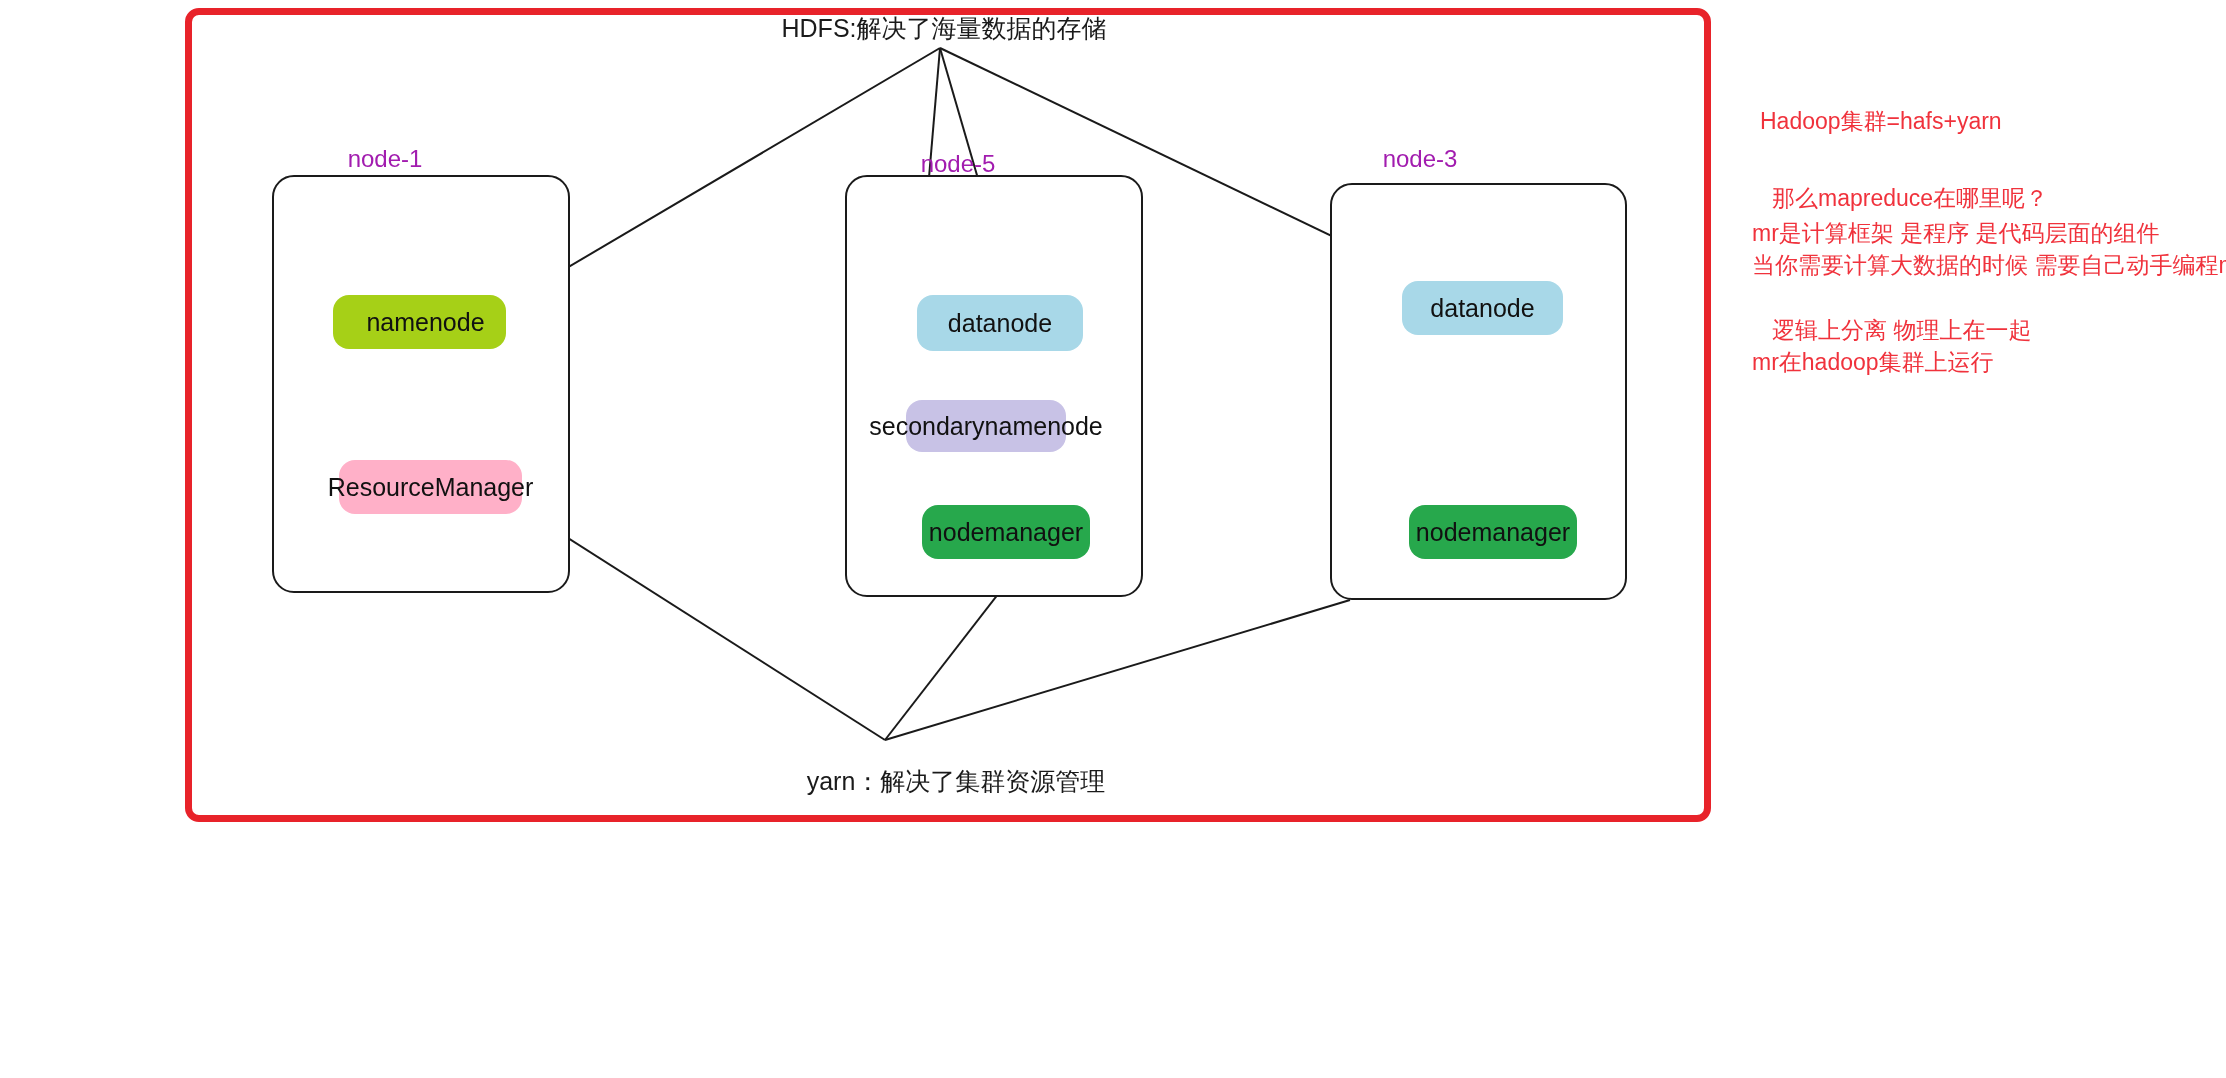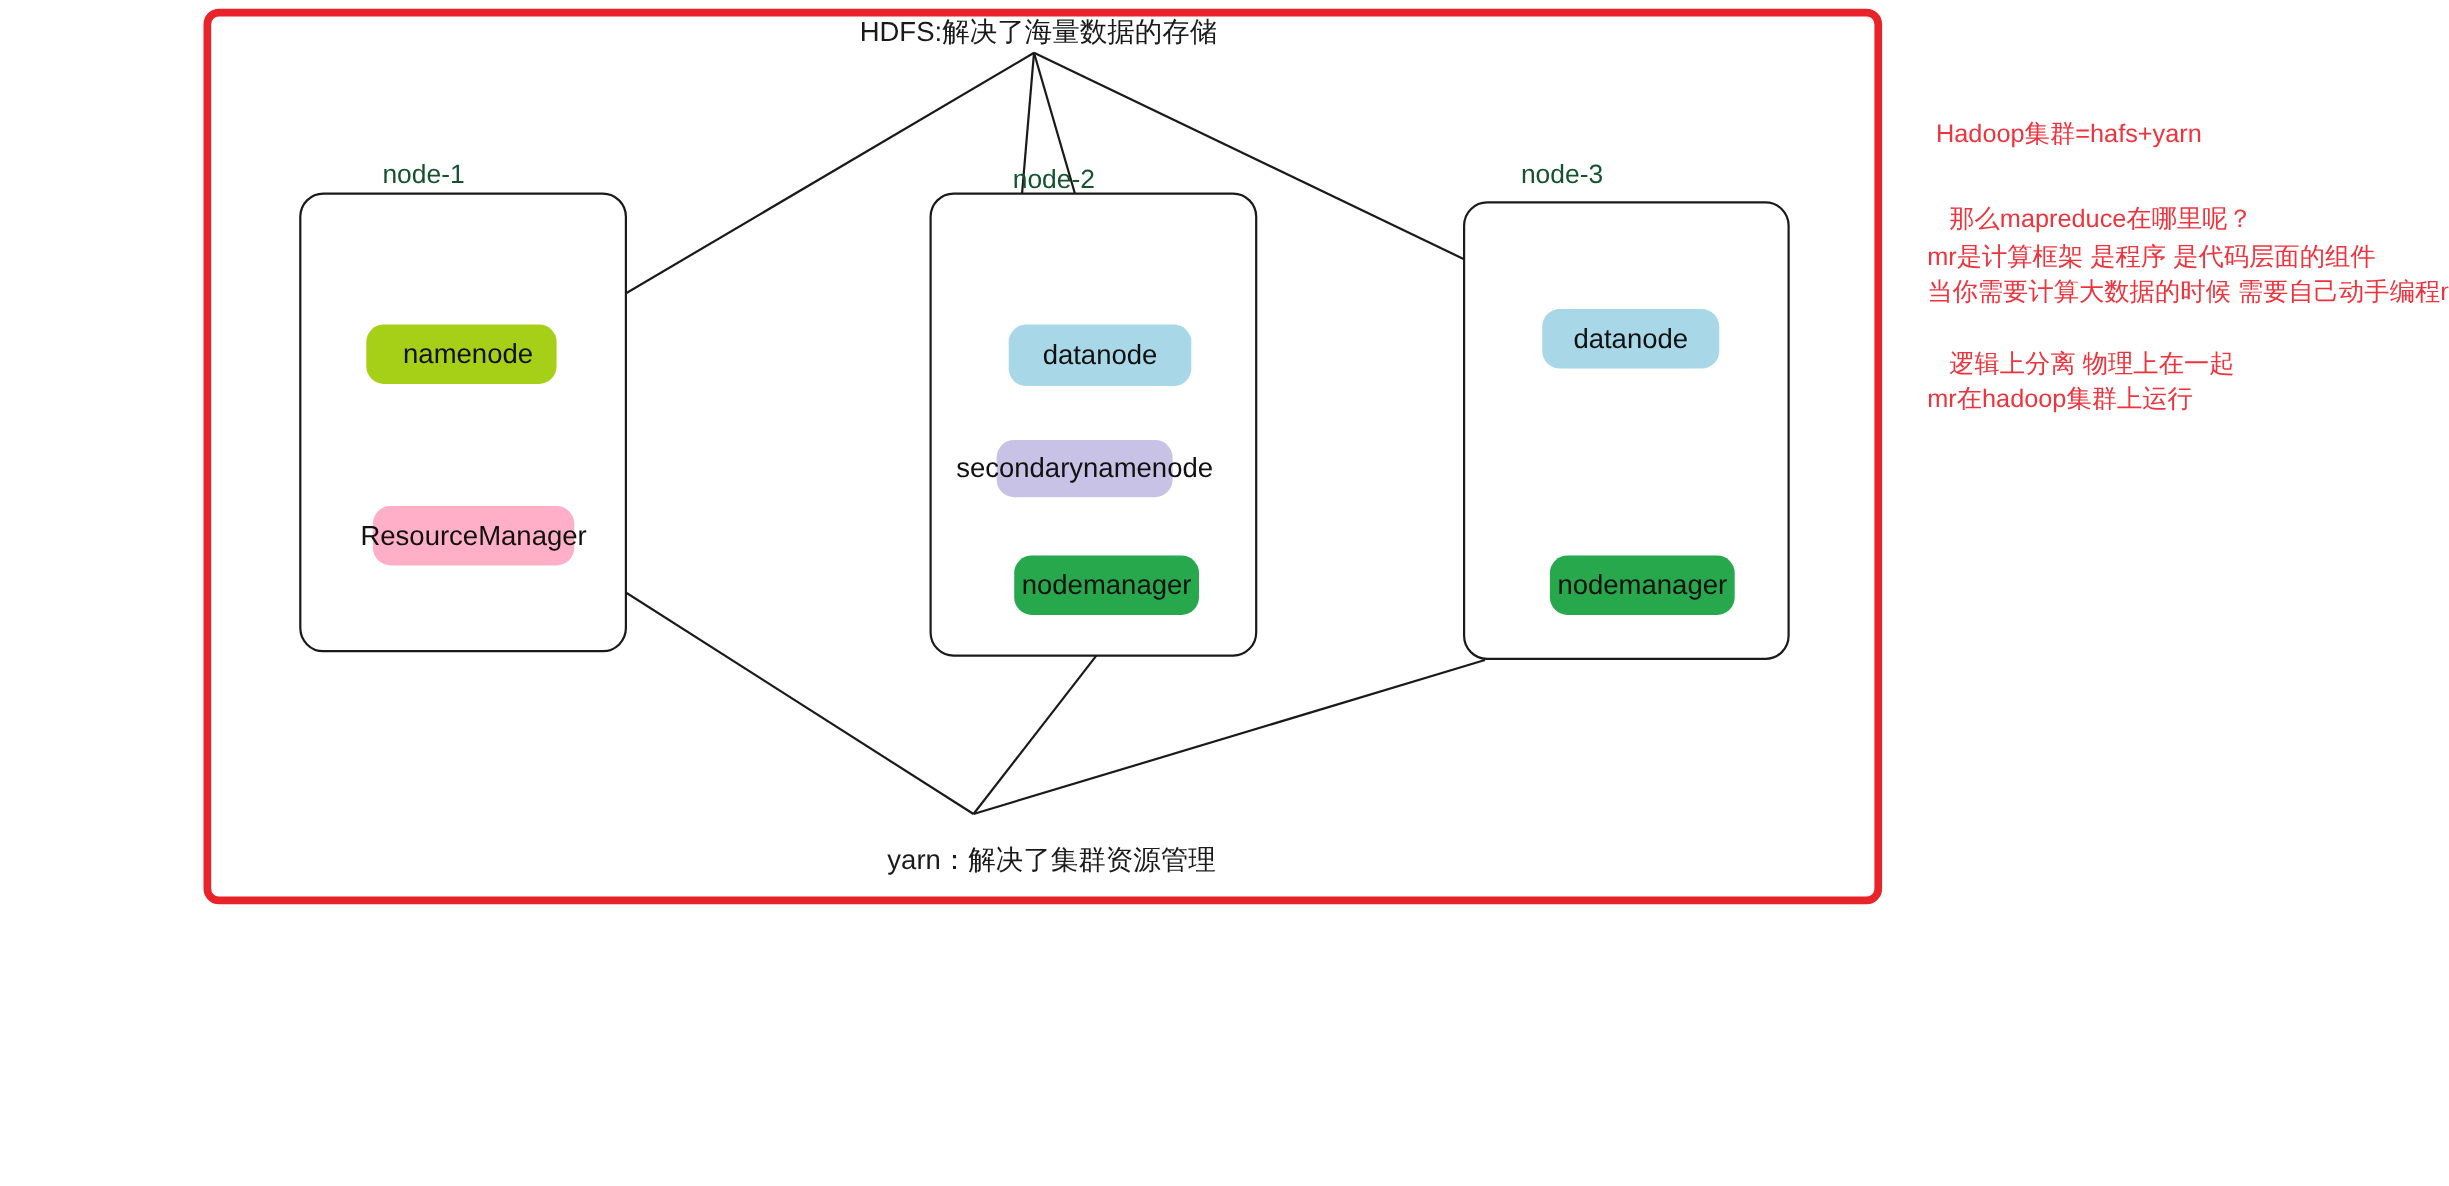--- a/index.html
+++ b/index.html
@@ -40,21 +40,21 @@
   .node-box {
     position: absolute;
     border: 2px solid #1a1a1a;
     border-radius: 22px;
     box-sizing: border-box;
     background: #ffffff;
   }
   .node-caption {
     position: absolute;
     font-size: 24px;
-    color: #14532d;
+    color: #a21caf;
     white-space: nowrap;
   }
   
   .daemon {
     position: absolute;
     border-radius: 16px;
     box-sizing: border-box;
     display: flex;
     align-items: center;
     justify-content: center;
@@ -123,21 +123,21 @@
 
   <div class="node-caption" style="left:385px; top:145px; transform:translateX(-50%);">node-1</div>
   <div class="node-box" style="left:272px; top:175px; width:298px; height:418px;"></div>
   <div class="daemon" style="left:333px; top:295px; width:173px; height:54px; background:#a6d017;padding-left:12px;">
     <span>namenode</span>
   </div>
   <div class="daemon" style="left:339px; top:460px; width:183px; height:54px; background:#ffb0c8;">
     <span>ResourceManager</span>
   </div>
 
-  <div class="node-caption" style="left:958px; top:150px; transform:translateX(-50%);">node-2</div>
+  <div class="node-caption" style="left:958px; top:150px; transform:translateX(-50%);">node-5</div>
   <div class="node-box" style="left:845px; top:175px; width:298px; height:422px;"></div>
   <div class="daemon" style="left:917px; top:295px; width:166px; height:56px; background:#a8d8e8;">
     <span>datanode</span>
   </div>
   <div class="daemon" style="left:906px; top:400px; width:160px; height:52px; background:#c8c2e6;">
     <span>secondarynamenode</span>
   </div>
   <div class="daemon" style="left:922px; top:505px; width:168px; height:54px; background:#27a84c;">
     <span>nodemanager</span>
   </div>

